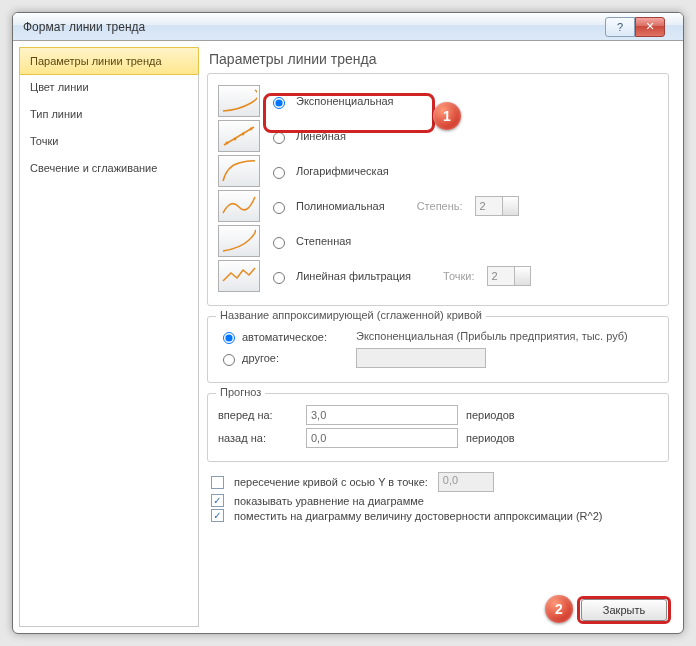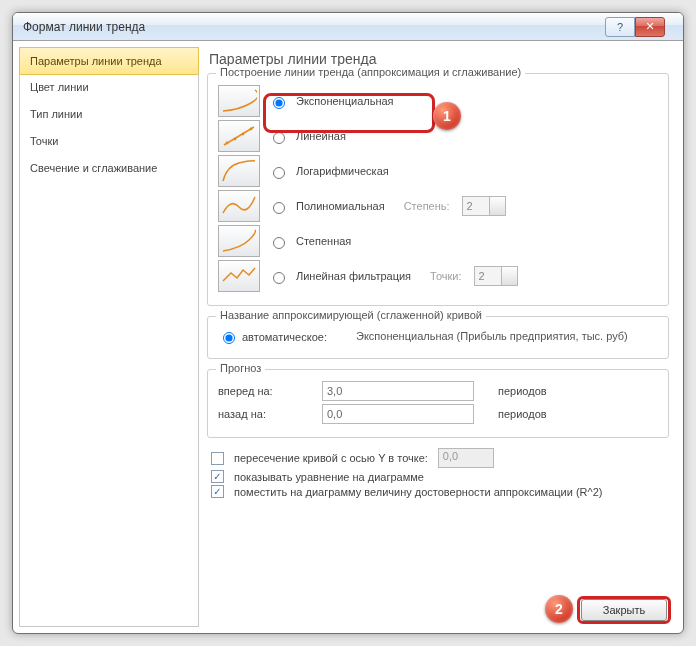--- a/index.html
+++ b/index.html
@@ -48,38 +48,38 @@
     position: absolute; top: -8px; left: 8px; background:#fff; padding: 0 4px; color:#555;
   }
   .trend-row { display:flex; align-items:center; gap: 8px; margin: 3px 0; }
   .thumb {
     width: 42px; height: 32px; border: 1px solid #b0b0b0;
     background: linear-gradient(#fefefe,#e6e9ec); display:flex; align-items:center; justify-content:center;
   }
   .thumb svg { width: 36px; height: 26px; }
   .radio { width:12px; height:12px; }
   .lbl { color:#444; }
-  .inl-label { color:#a0a0a0; margin-left: 11px; margin-right: 4px;}
+  .inl-label { color:#a0a0a0; margin-left: 24px; margin-right: 4px;}
   .spin {
     width: 44px; height: 20px; border:1px solid #b8b8b8;
     background:#f4f4f4; display:inline-flex; align-items:center; padding:0 4px; color:#888;
     position: relative;
   }
   .spin::after{
     content:""; position:absolute; right:0; top:0; bottom:0; width:15px;
     border-left:1px solid #b8b8b8;
     background: linear-gradient(#fefefe,#e0e0e0);
   }
   .name-row { display:flex; align-items:center; gap:4px; margin:4px 0;}
   .name-val { color:#555; line-height: 1.25;}
   .txt {
     height:20px; border:1px solid #b8b8b8; background:#fff; padding:1px 4px; min-width:86px; color:#666;
   }
   .txt.dis { background:#eee; color:#999;}
-  .fc-row { display:flex; align-items:center; gap:24px; margin:3px 0;}
+  .fc-row { display:flex; align-items:center; gap:8px; margin:3px 0;}
   .fc-row .lab { width: 80px; }
   .check-row { display:flex; align-items:center; gap:10px; margin:2px 0 2px 4px;}
   .chk { width:13px; height:13px; border:1px solid #8a9db0; background:#fff;
     display:inline-flex; align-items:center; justify-content:center; font-size:10px; color:#2a6fb5;}
   .footer {
     position:absolute; bottom:6px; right:10px;
   }
   .btn-close {
     width: 86px; height: 22px;
     background: linear-gradient(#fdfdfd,#e3e3e3); border:1px solid #8a8a8a; border-radius:3px;
@@ -124,21 +124,20 @@
       <div class="nav-item">Цвет линии</div>
       <div class="nav-item">Тип линии</div>
       <div class="nav-item">Точки</div>
       <div class="nav-item">Свечение и сглаживание</div>
     </div>
 
     <div class="content">
       <h2>Параметры линии тренда</h2>
 
       <div class="group">
-        <span class="group-label">Построение линии тренда (аппроксимация и сглаживание)</span>
 
         <div class="trend-row">
           <div class="thumb">
               <svg viewBox="0 0 36 26">
                 <path class="curve" d="M2 23 Q 18 22 30 15 T 34 2"></path>
               </svg>
             </div>
           <input type="radio" class="radio" checked="" style="">
           <span class="lbl">Экспоненциальная</span>
         </div>
@@ -202,20 +201,25 @@
         </div>
       </div>
 
       <div class="group">
         <span class="group-label">Название аппроксимирующей (сглаженной) кривой</span>
         <div class="name-row">
           <input type="radio" class="radio" checked="" style="">
           <span class="lbl" style="width:110px">автоматическое:</span>
           <span class="name-val" style="flex:1">Экспоненциальная (Прибыль предприятия, тыс. руб)</span>
         </div>
+        <div class="name-row">
+          <input type="radio" class="radio" style="">
+          <span class="lbl" style="width:110px">другое:</span>
+          <span class="txt dis" style="width:130px"></span>
+        </div>
       </div>
 
       <div class="group">
         <span class="group-label">Прогноз</span>
         <div class="fc-row">
           <span class="lab">вперед на:</span>
           <input class="txt" value="3,0" style="">
           <span>периодов</span>
         </div>
         <div class="fc-row">

